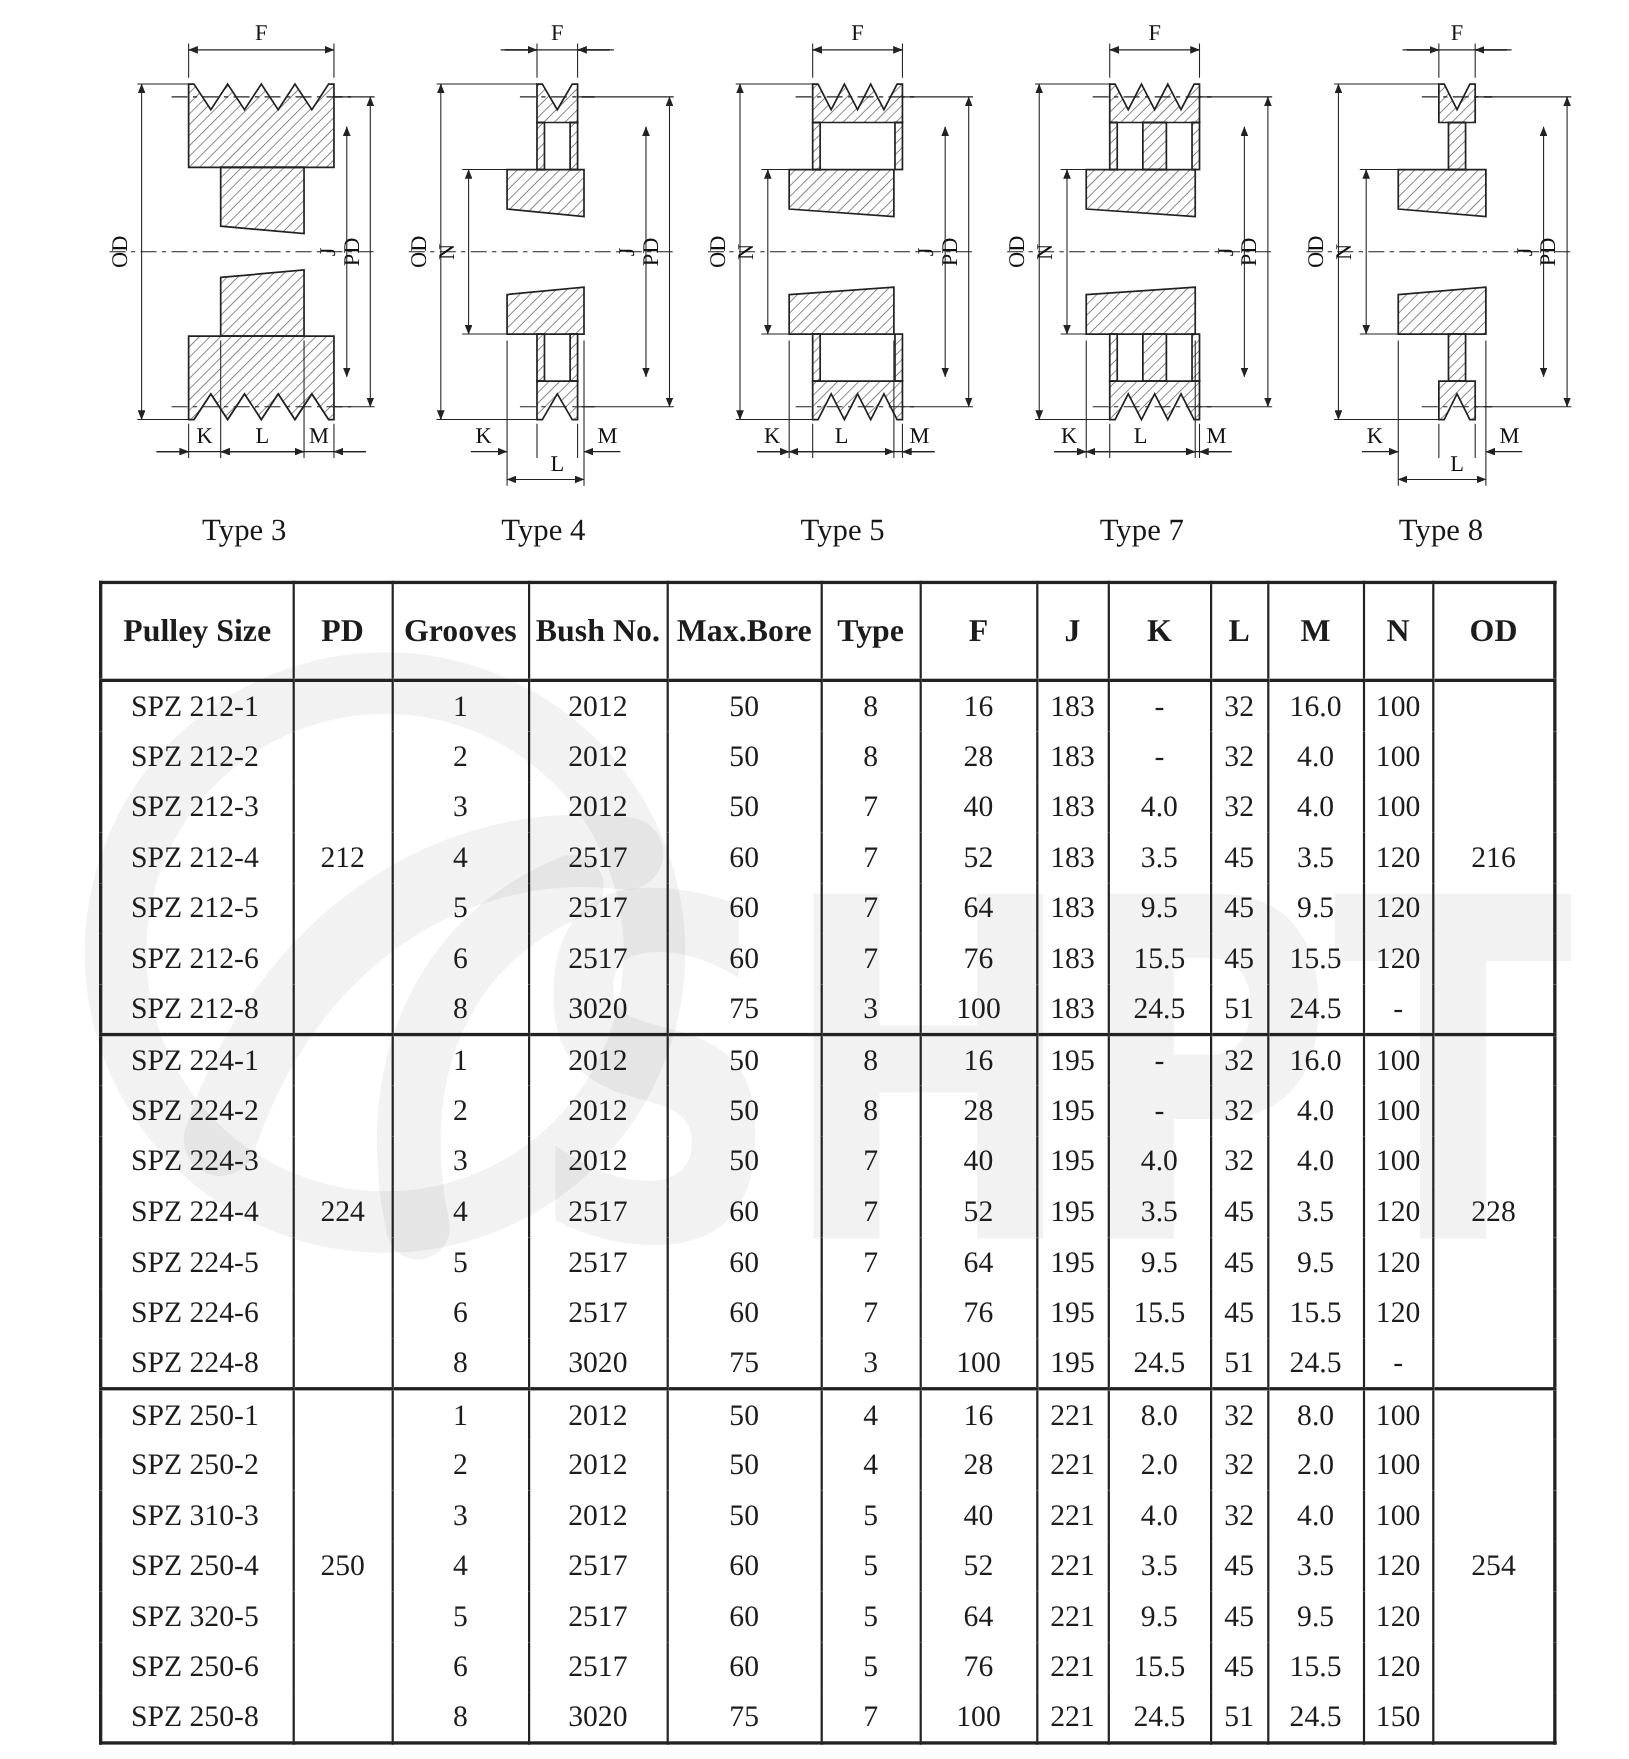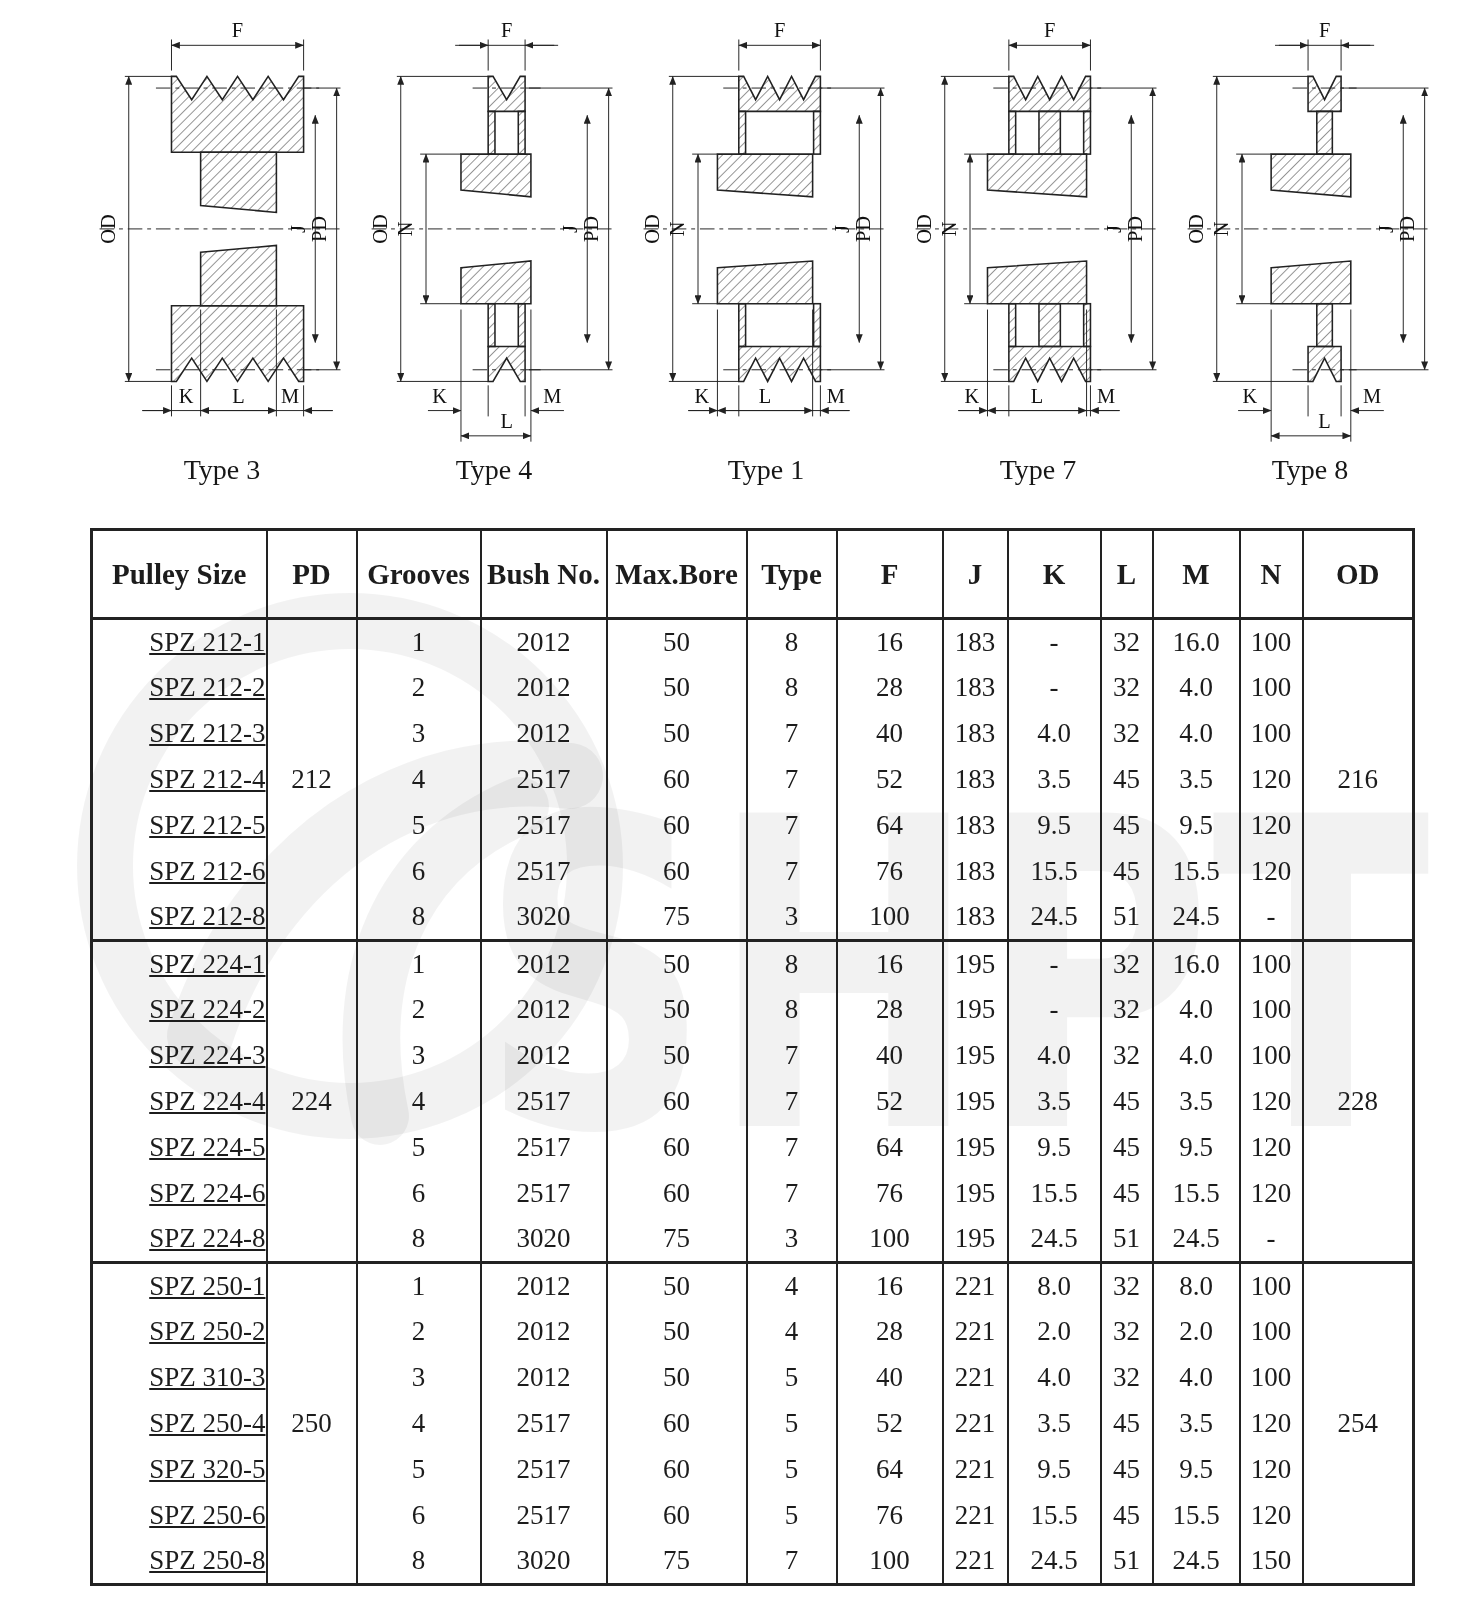--- a/index.html
+++ b/index.html
@@ -7,41 +7,41 @@
     width:1481px;height:1599px;position:relative;overflow:hidden;
     background:#ffffff;color:#1c1c1c;
     font-family:"Liberation Serif", serif;
   }
   
   .diagrams{
     position:absolute;top:6px;left:86px;width:1352px;
     display:flex;justify-content:space-between;z-index:2;
   }
   figure{margin:0;text-align:center;}
-  figcaption{font-size:28px;margin-top:4px;color:#171717;font-family:Liberation Serif, serif;}
+  figcaption{font-size:28px;margin-top:16px;color:#171717;font-family:Liberation Serif, serif;}
   .tl{stroke:#222;stroke-width:1;fill:none;}
   .cl{stroke:#222;stroke-width:1;fill:none;stroke-dasharray:15 5 4 5;}
   .dl{font:21px "Liberation Serif", serif;fill:#111;}
   
   .tblwrap{position:absolute;top:528px;left:90px;z-index:2;}
   table{
     border-collapse:collapse;table-layout:fixed;width:1322px;
     background:transparent;
     border-radius:32px;
   }
   th,td{
     border-left:2px solid #222;border-right:2px solid #222;
     text-align:center;font-size:27px;padding:0;overflow:hidden;
     font-family:"Liberation Serif", serif;color:#1c1c1c;
   }
   table{border:3px solid #222;}
   thead th{height:86px;font-size:29px;font-weight:bold;border-bottom:3px solid #222;}
   tbody tr{height:46px;}
   tbody tr.group-start td{border-top:3px solid #222;}
-  td.size{text-align:right;padding-left:26px;text-decoration:underline;}
+  td.size{text-align:left;padding-left:26px;}
   
   .watermark{position:absolute;left:50px;top:476px;z-index:1;pointer-events:none;}
 </style>
 </head>
 <body>
 
 <div class="watermark">
   <svg width="1400" height="780" viewBox="0 0 1400 780">
     <g stroke="#000" stroke-opacity="0.05" fill="none" stroke-linecap="round">
       <circle cx="300" cy="390" r="245" stroke-width="56"></circle>
@@ -188,21 +188,21 @@
         <line class="tl" x1="196" y1="390" x2="196" y2="422"></line>
         <line class="tl" x1="90" y1="312" x2="90" y2="422"></line>
         <line class="tl" x1="188" y1="312" x2="188" y2="422"></line>
         <line class="tl" x1="60" y1="416" x2="226" y2="416"></line>
         <line class="tl" x1="60" y1="416" x2="90" y2="416" marker-end="url(#ar2)"></line>
         <line class="tl" x1="226" y1="416" x2="196" y2="416" marker-end="url(#ar2)"></line>
         <line class="tl" x1="90" y1="416" x2="188" y2="416" marker-start="url(#ar2)" marker-end="url(#ar2)"></line>
         <text class="dl" x="74" y="408" text-anchor="middle">K</text>
         <text class="dl" x="139" y="408" text-anchor="middle">L</text>
         <text class="dl" x="212" y="408" text-anchor="middle">M</text>
-      </svg><figcaption>Type 1</figcaption></figure>
+      </svg><figcaption>Type 5</figcaption></figure>
     <figure><svg viewBox="0 0 280 452" width="272" height="440">
         <defs>
           <pattern id="h3" width="7" height="7" patternTransform="rotate(45)" patternUnits="userSpaceOnUse">
             <line x1="0" y1="0" x2="0" y2="7" stroke="#3a3a3a" stroke-width="1.1"></line>
           </pattern>
           <marker id="ar3" viewBox="0 0 10 8" refX="9.6" refY="4" markerWidth="9" markerHeight="7.2" orient="auto-start-reverse">
             <path d="M0,0 L10,4 L0,8 z" fill="#222"></path>
           </marker>
         </defs>
         <path d="M110,108 L110,72 L115,72 L127.3,96 L139.7,72 L152.0,96 L164.3,72 L176.7,96 L189.0,72 L194,72 L194,108 Z" fill="url(#h3)" stroke="#222" stroke-width="1.6"></path>

